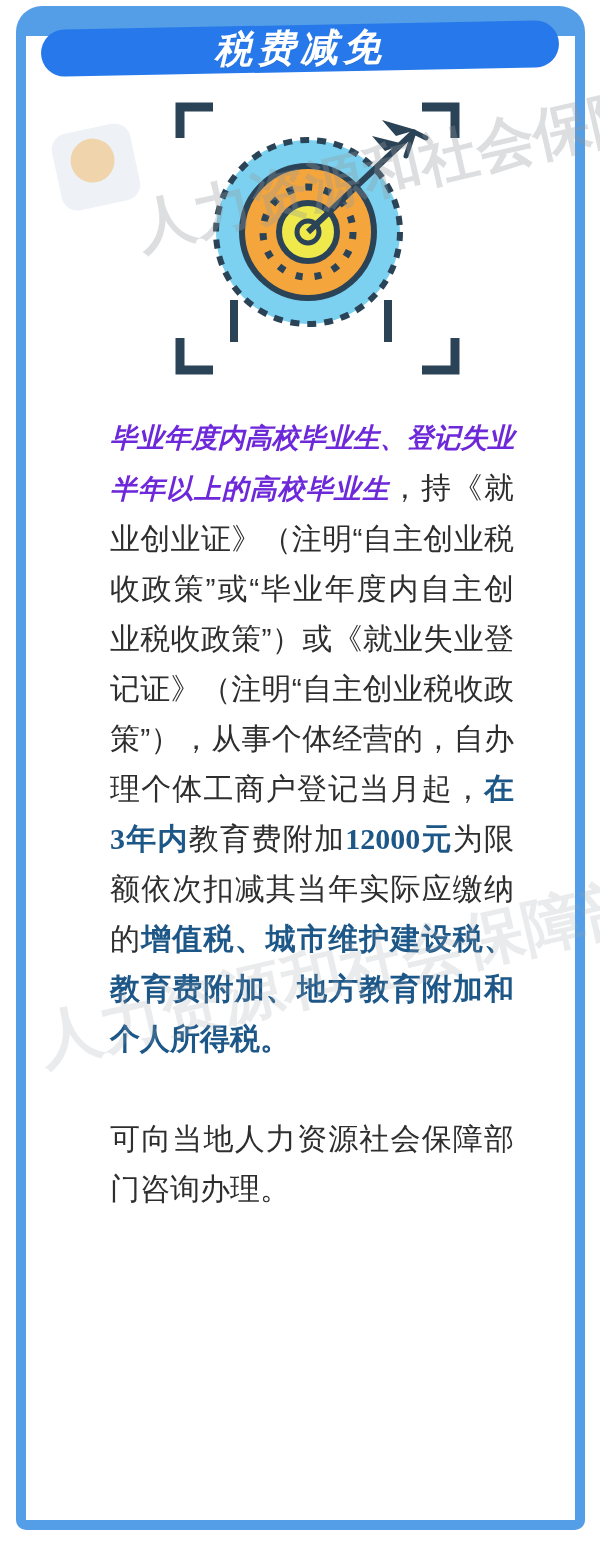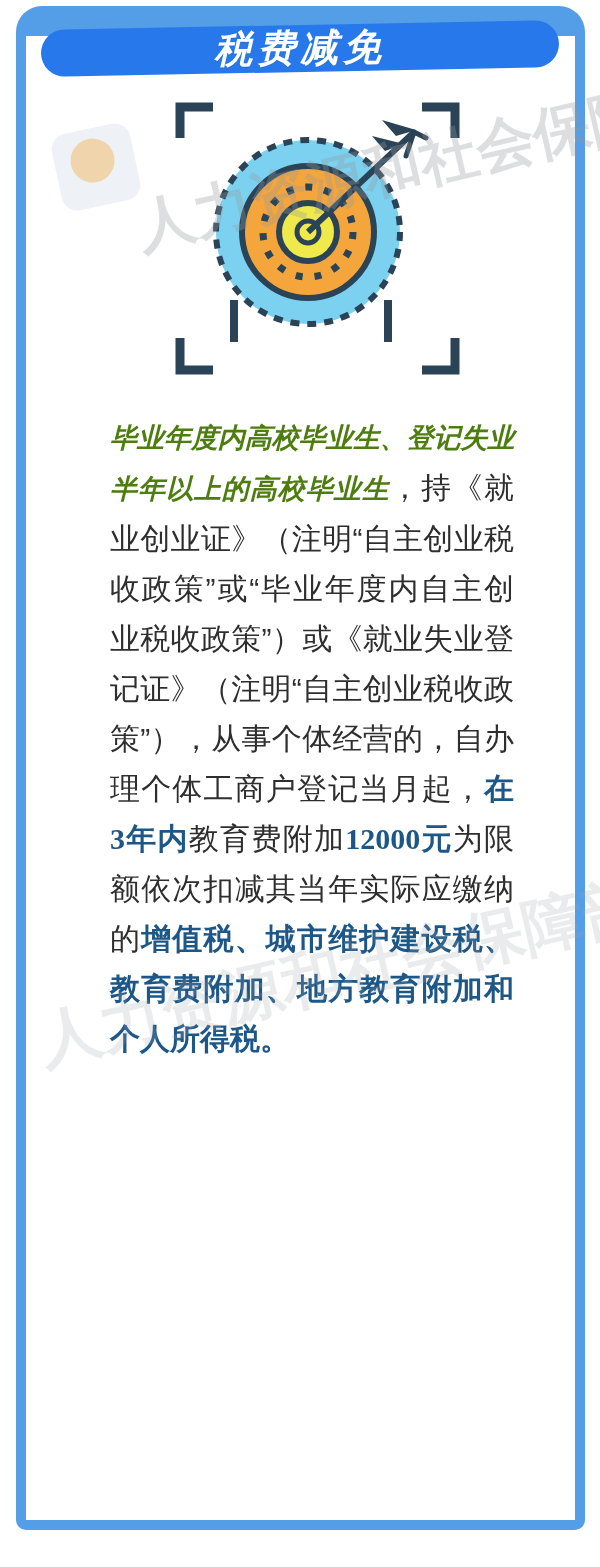--- a/index.html
+++ b/index.html
@@ -40,21 +40,21 @@
     background:rgba(242,170,60,0.40);
   }
   .icon-wrap{position:absolute;left:168px;top:92px;width:296px;height:292px;z-index:2;}
   .content{
     position:absolute;left:110px;top:412px;width:404px;z-index:3;
     font-size:30px;line-height:50px;color:#2E2E2E;
     text-align:justify;text-justify:inter-ideograph;
   }
   .content p{margin:0 0 50px 0;}
   .content p:last-child{margin-bottom:0;}
-  .em-orange{color:#4d7c0f;font-weight:bold;font-style:italic;font-size:27px;letter-spacing:-0.5px;}
+  .em-orange{color:#6d28d9;font-weight:bold;font-style:italic;font-size:27px;letter-spacing:-0.5px;}
   .em-blue{color:#1C5788;font-weight:bold;font-family:"Liberation Serif","DejaVu Serif",serif;}
 </style>
 </head>
 <body>
 
 <div class="frame"></div>
 
 <div class="banner">
   <span class="banner-title">税费减免</span>
 </div>
@@ -92,13 +92,14 @@
       <polygon points="236,52 204,44 217,59" fill="#2B4356"></polygon>
       <path d="M246,40 L238,64 M246,40 L258,46" stroke="#2B4356" stroke-width="5" fill="none" stroke-linecap="round"></path>
     </g>
   </svg>
 </div>
 
 <div class="content">
   <p>
     <span class="em-orange">毕业年度内高校毕业生、登记失业半年以上的高校毕业生</span><span>，持《就业创业证》（注明“自主创业税收政策”或“毕业年度内自主创业税收政策”）或《就业失业登记证》（注明“自主创业税收政策”），从事个体经营的，自办理个体工商户登记当月起，</span><span class="em-blue">在3年内</span><span>教育费附加</span><span class="em-blue">12000元</span><span>为限额依次扣减其当年实际应缴纳的</span><span class="em-blue">增值税、城市维护建设税、教育费附加、地方教育附加和个人所得税。</span>
   </p>
+  <p>可向当地人力资源社会保障部门咨询办理。</p>
 </div>
 
 </body></html>

